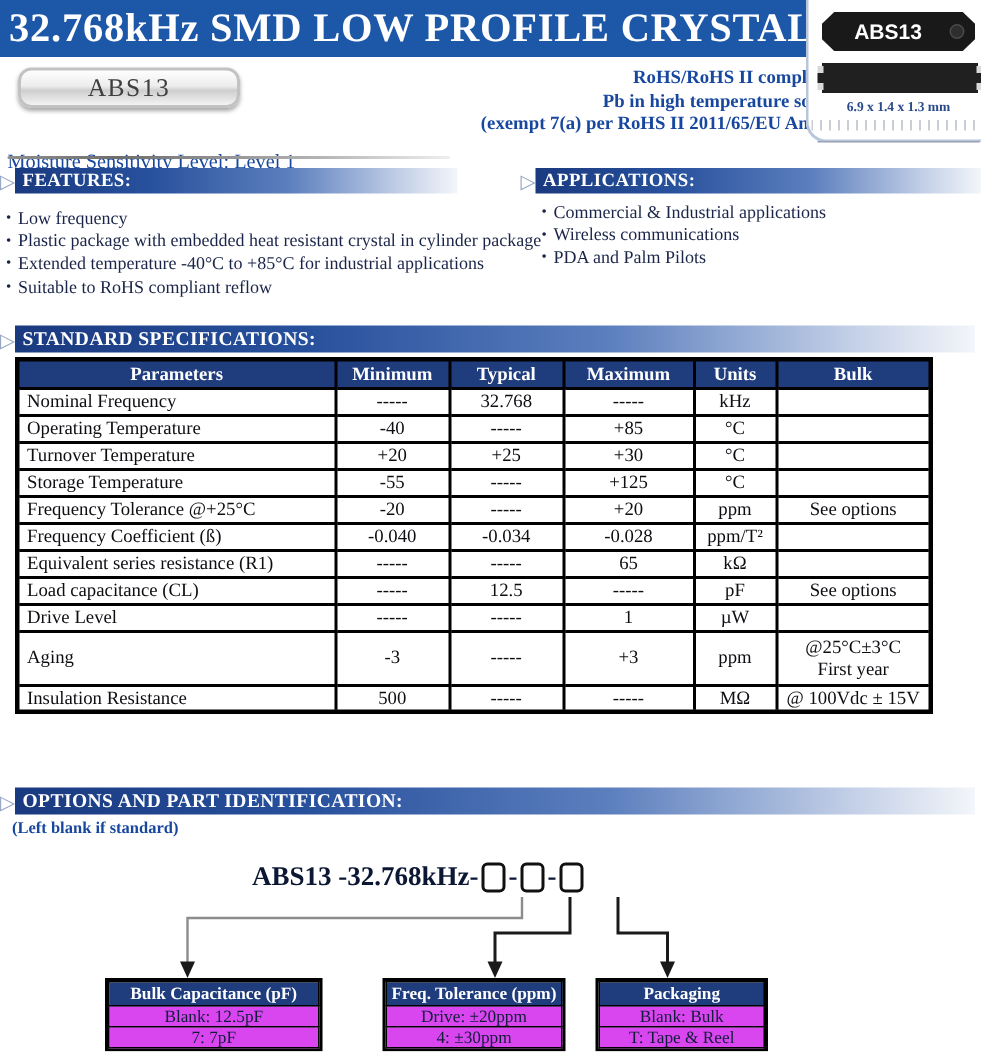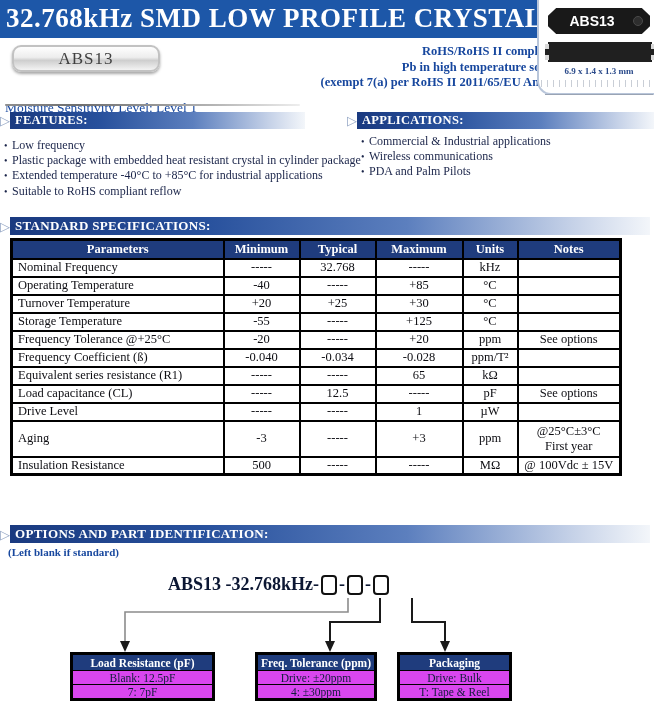--- a/index.html
+++ b/index.html
@@ -208,21 +208,21 @@
         <col style="width:55px">
         <col style="width:103px">
     </colgroup>
     <thead>
       <tr>
         <th>Parameters</th>
         <th>Minimum</th>
         <th>Typical</th>
         <th>Maximum</th>
         <th>Units</th>
-        <th>Notes</th>
+        <th>Bulk</th>
       </tr>
     </thead>
     <tbody>
       <tr>
         <td class="p">Nominal Frequency</td>
         <td>-----</td>
         <td>32.768</td>
         <td>-----</td>
         <td>kHz</td>
         <td class="n"></td>
@@ -332,21 +332,21 @@
     <polyline points="380,2 380,26 330,26 330,46" fill="none" stroke="#1a1a1a" stroke-width="2"></polyline>
     <polygon points="325,45 335,45 330,56" fill="#1a1a1a"></polygon>
     <polyline points="412,2 412,26 445,26 445,46" fill="none" stroke="#1a1a1a" stroke-width="2"></polyline>
     <polygon points="440,45 450,45 445,56" fill="#1a1a1a"></polygon>
   </svg>
 
   <div class="opt-table opt-t1">
     <table>
       <tbody>
           <tr>
-            <th>Load Resistance (pF)</th>
+            <th>Bulk Capacitance (pF)</th>
           </tr>
       <tr>
             <td>Blank: 12.5pF</td>
           </tr>
       <tr>
             <td>7: 7pF</td>
           </tr>
     </tbody>
       </table>
   </div>
@@ -365,21 +365,21 @@
     </tbody>
       </table>
   </div>
   <div class="opt-table opt-t3">
     <table>
       <tbody>
           <tr>
             <th>Packaging</th>
           </tr>
       <tr>
-            <td>Drive: Bulk</td>
+            <td>Blank: Bulk</td>
           </tr>
       <tr>
             <td>T: Tape &amp; Reel</td>
           </tr>
     </tbody>
       </table>
   </div>
 
 </div>
 

